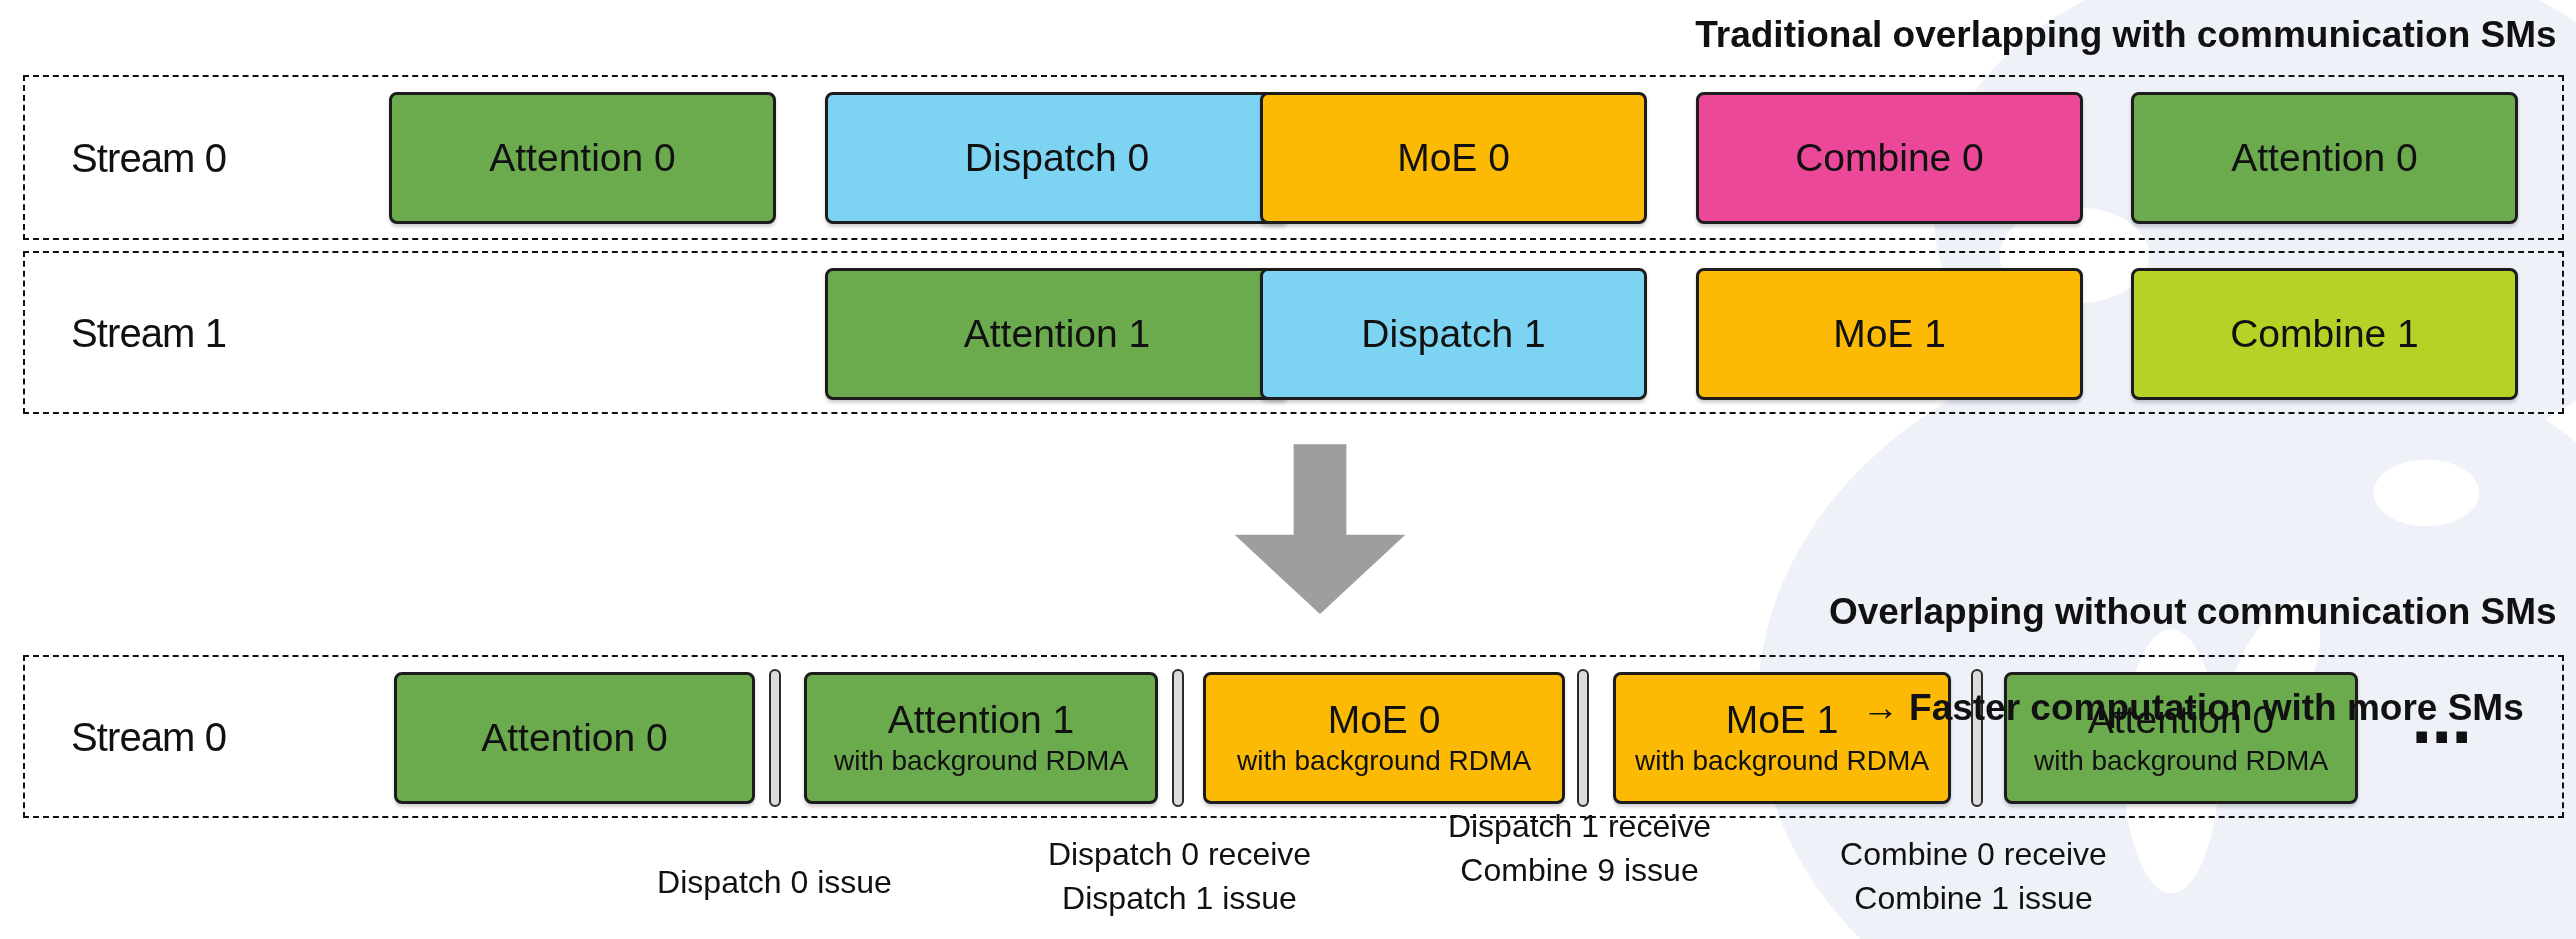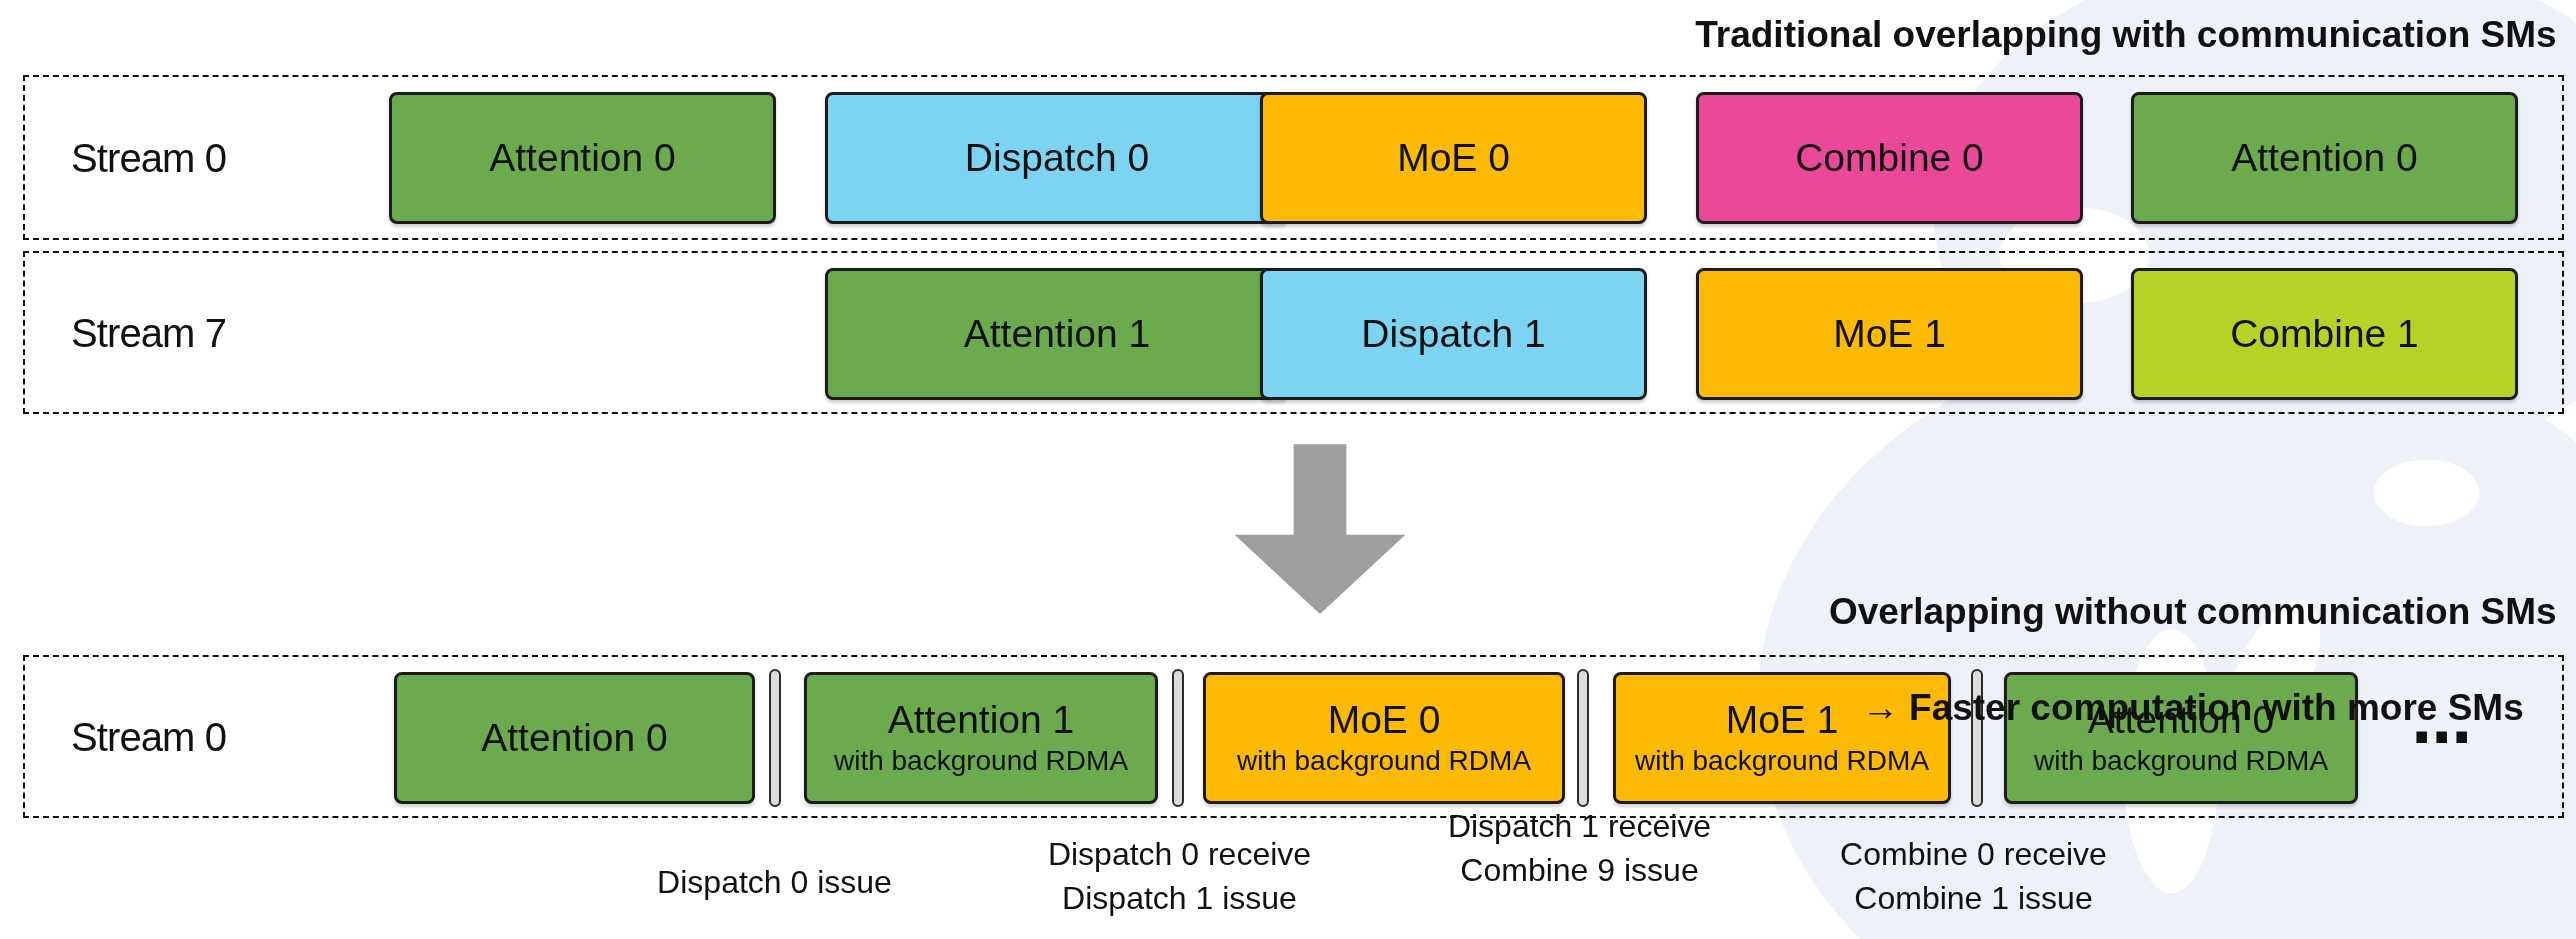--- a/index.html
+++ b/index.html
@@ -91,21 +91,21 @@
     </div>
     <div class="block s3" style="background-color: #ec4899;">
       <span class="bl">Combine 0</span>
     </div>
     <div class="block s4" style="background-color: rgb(108, 170, 78);">
       <span class="bl">Attention 0</span>
     </div>
   </div>
 
   <div class="srow" id="row-trad-s1">
-    <span class="stream-label">Stream 7</span>
+    <span class="stream-label">Stream 1</span>
     <div class="block s1" style="background-color: rgb(108, 170, 78);">
       <span class="bl">Attention 1</span>
     </div>
     <div class="block s2" style="background-color: rgb(125, 212, 242); justify-content: center;">
       <span class="bl">Dispatch 1</span>
     </div>
     <div class="block s3" style="background-color: rgb(252, 186, 4);">
       <span class="bl">MoE 1</span>
     </div>
     <div class="block s4" style="background-color: rgb(181, 211, 39);">

